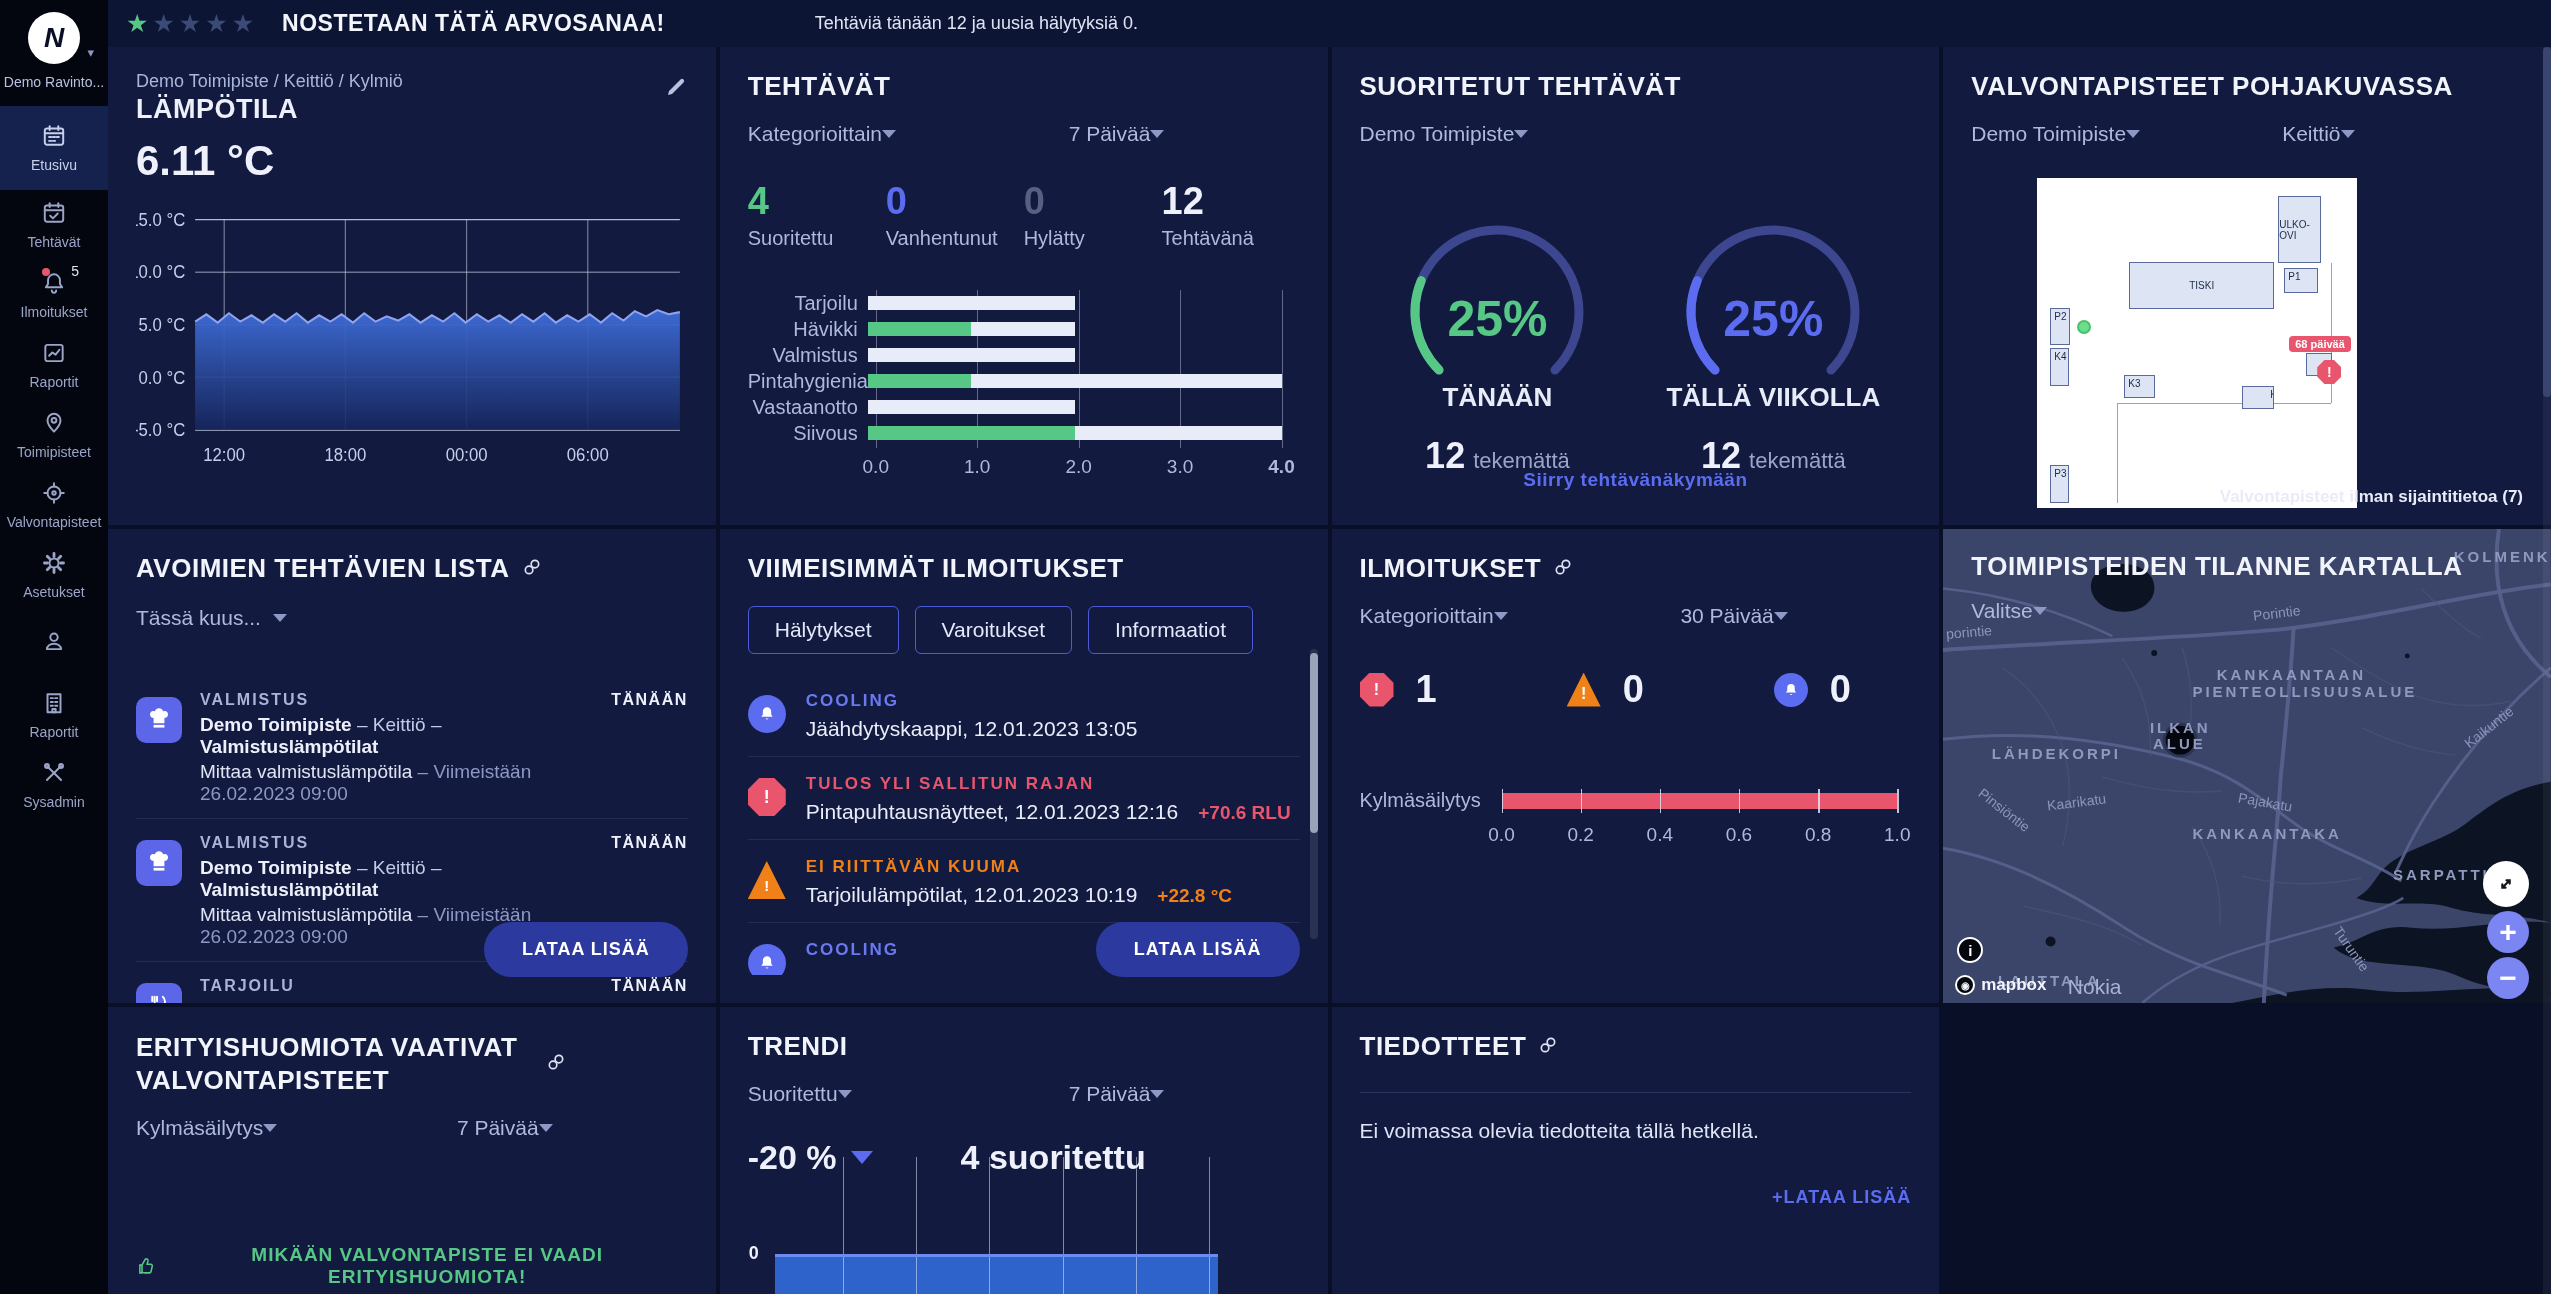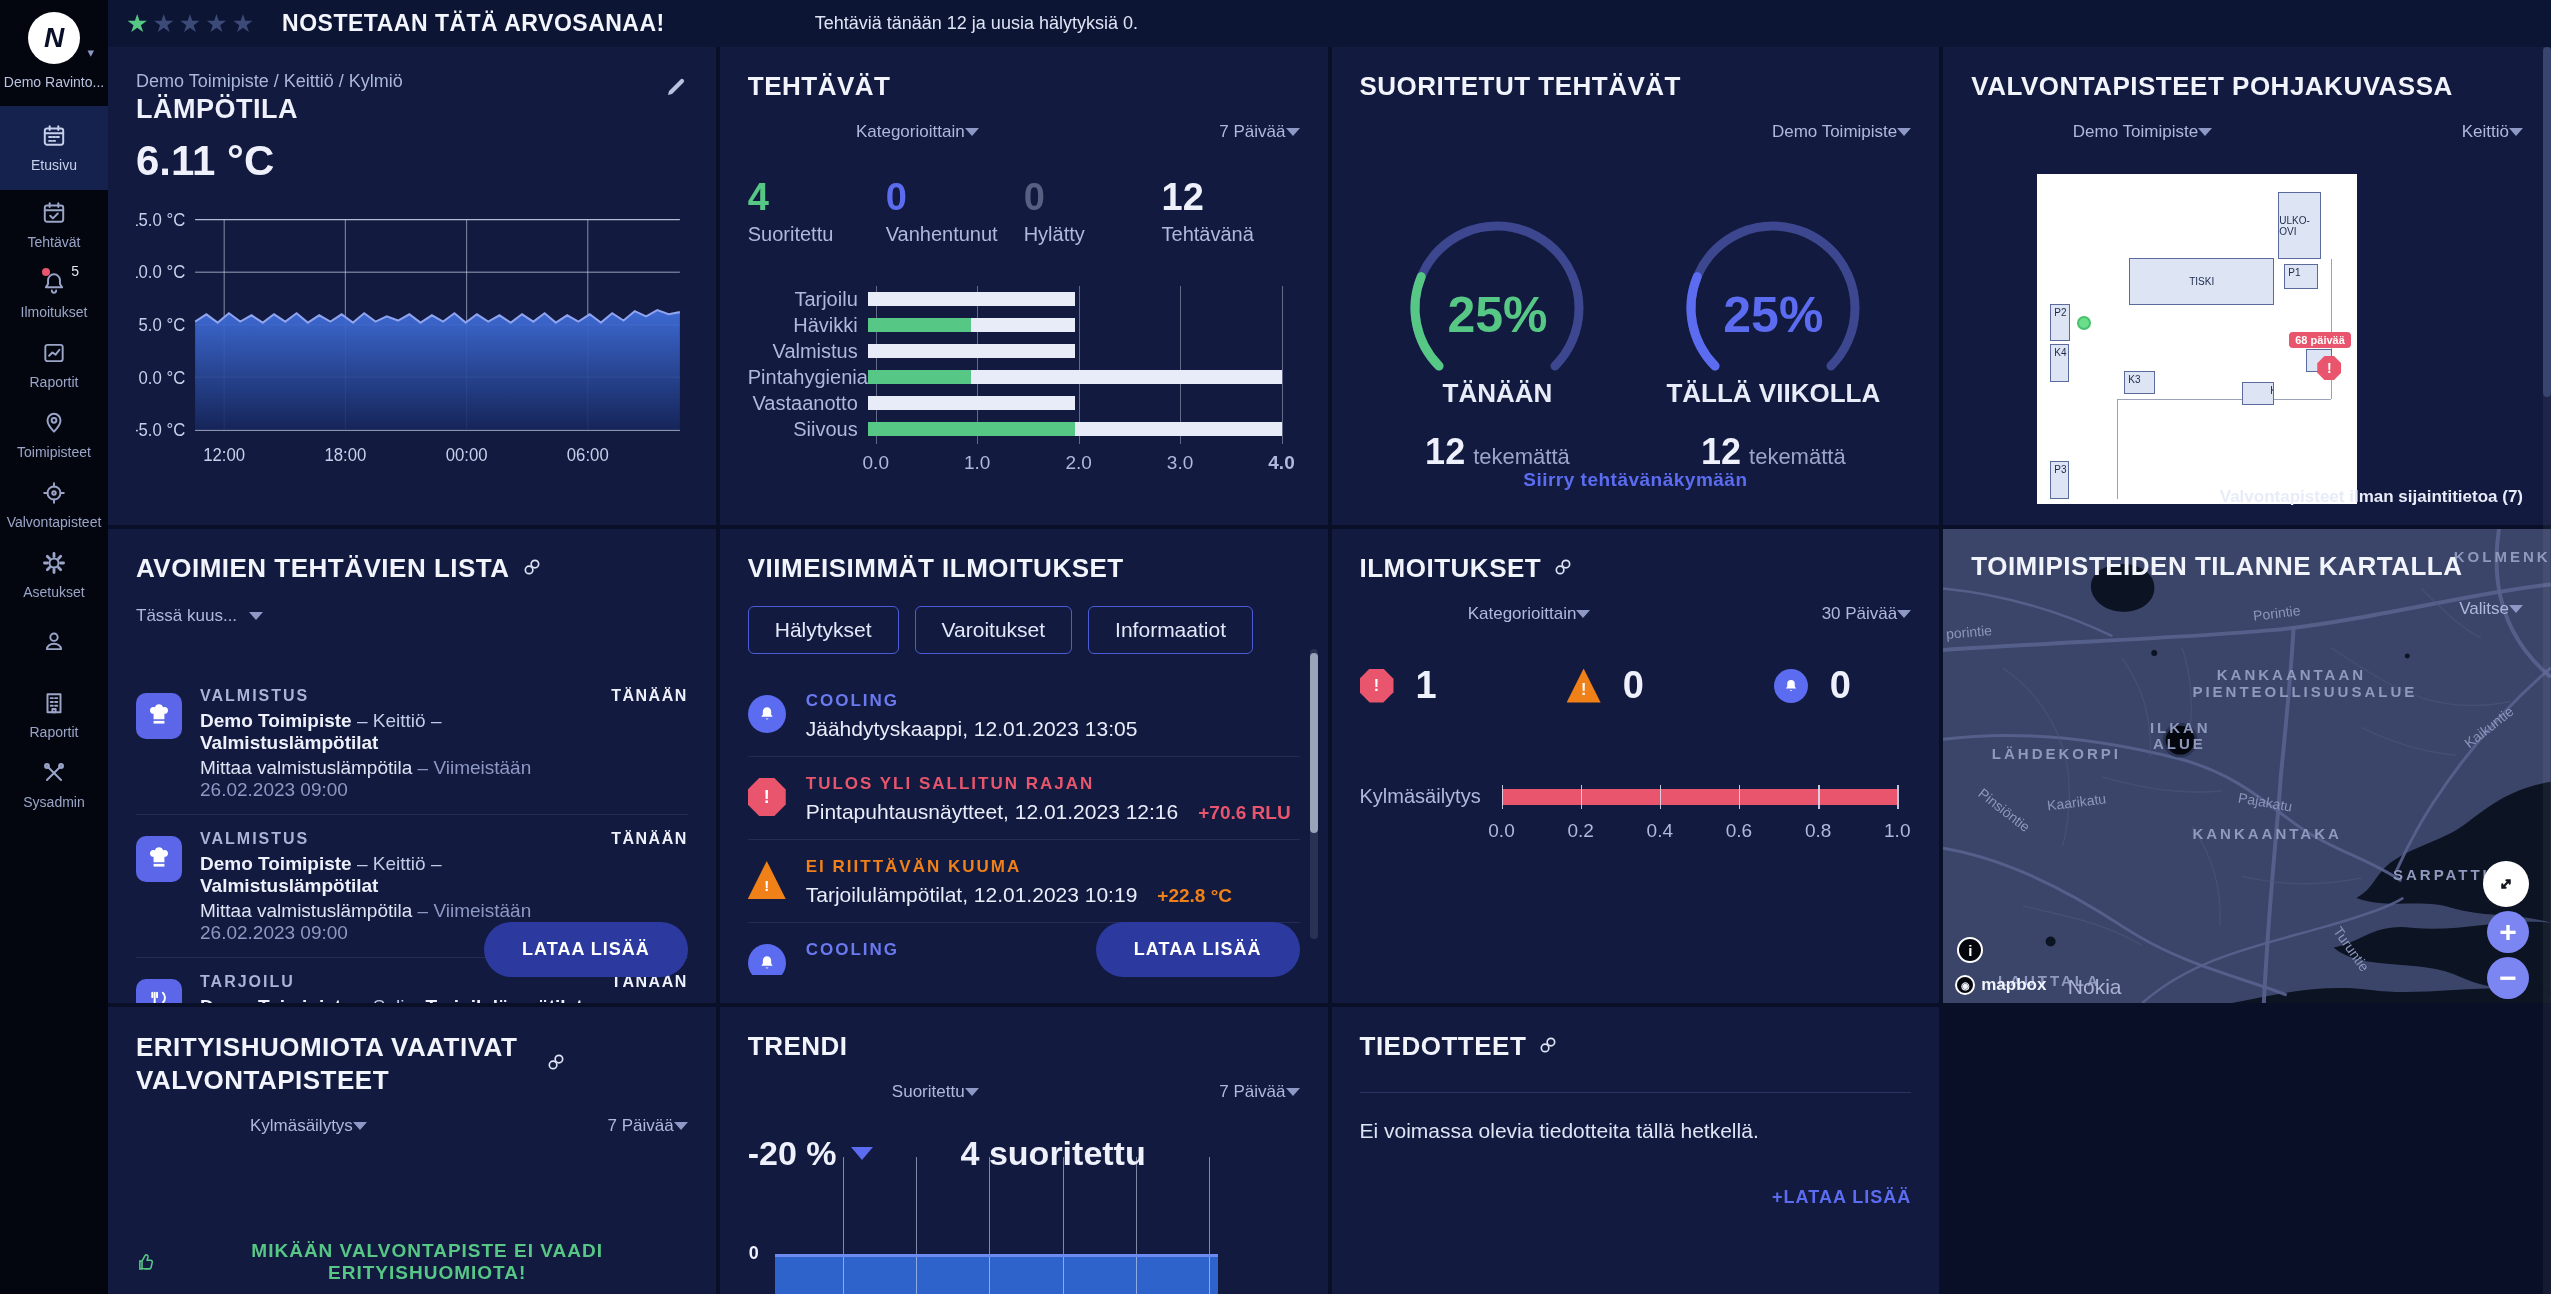--- a/index.html
+++ b/index.html
@@ -31,21 +31,21 @@
   
   .main { position:absolute; left:108px; top:47px; right:0; bottom:0; display:grid; grid-template-columns:repeat(4,1fr); grid-template-rows:478px 474px auto; gap:4px; }
   .card { background:#121a3f; padding:24px 28px; position:relative; overflow:hidden; }
   .c1r1{grid-column:1;grid-row:1} .c2r1{grid-column:2;grid-row:1} .c3r1{grid-column:3;grid-row:1} .c4r1{grid-column:4;grid-row:1}
   .c1r2{grid-column:1;grid-row:2} .c2r2{grid-column:2;grid-row:2} .c3r2{grid-column:3;grid-row:2} .c4r2{grid-column:4;grid-row:2}
   .c1r3{grid-column:1;grid-row:3} .c2r3{grid-column:2;grid-row:3} .c3r3{grid-column:3;grid-row:3}
 
   h2.card-title { font-size:26px; font-weight:800; letter-spacing:.5px; color:#f2f4fc; display:flex; align-items:center; gap:12px; }
   .chain-icon svg { width:20px; height:20px; stroke:#dfe4f5; fill:none; stroke-width:2; }
 
-  .select { display:flex; align-items:center; justify-content:flex-end; color:#aeb9dd; font-size:17px; cursor:pointer; }
+  .select { display:flex; align-items:center; justify-content:flex-start; color:#aeb9dd; font-size:21px; cursor:pointer; }
   .caret { width:0; height:0; border-left:7px solid transparent; border-right:7px solid transparent; border-top:8px solid #8d99c4; }
   .selects-row { display:flex; gap:90px; margin-top:20px; }
   .selects-row .select { width:255px; }
   .select.full { width:100%; margin-top:20px; }
   .select.inline { display:inline-flex; gap:12px; width:auto; margin-top:22px; }
 
   
   .breadcrumb { font-size:18px; color:#aab6dc; }
   .temp-title { font-size:27px; font-weight:800; letter-spacing:.5px; margin-top:2px; }
   .temp-value { font-size:42px; font-weight:800; margin-top:12px; }

